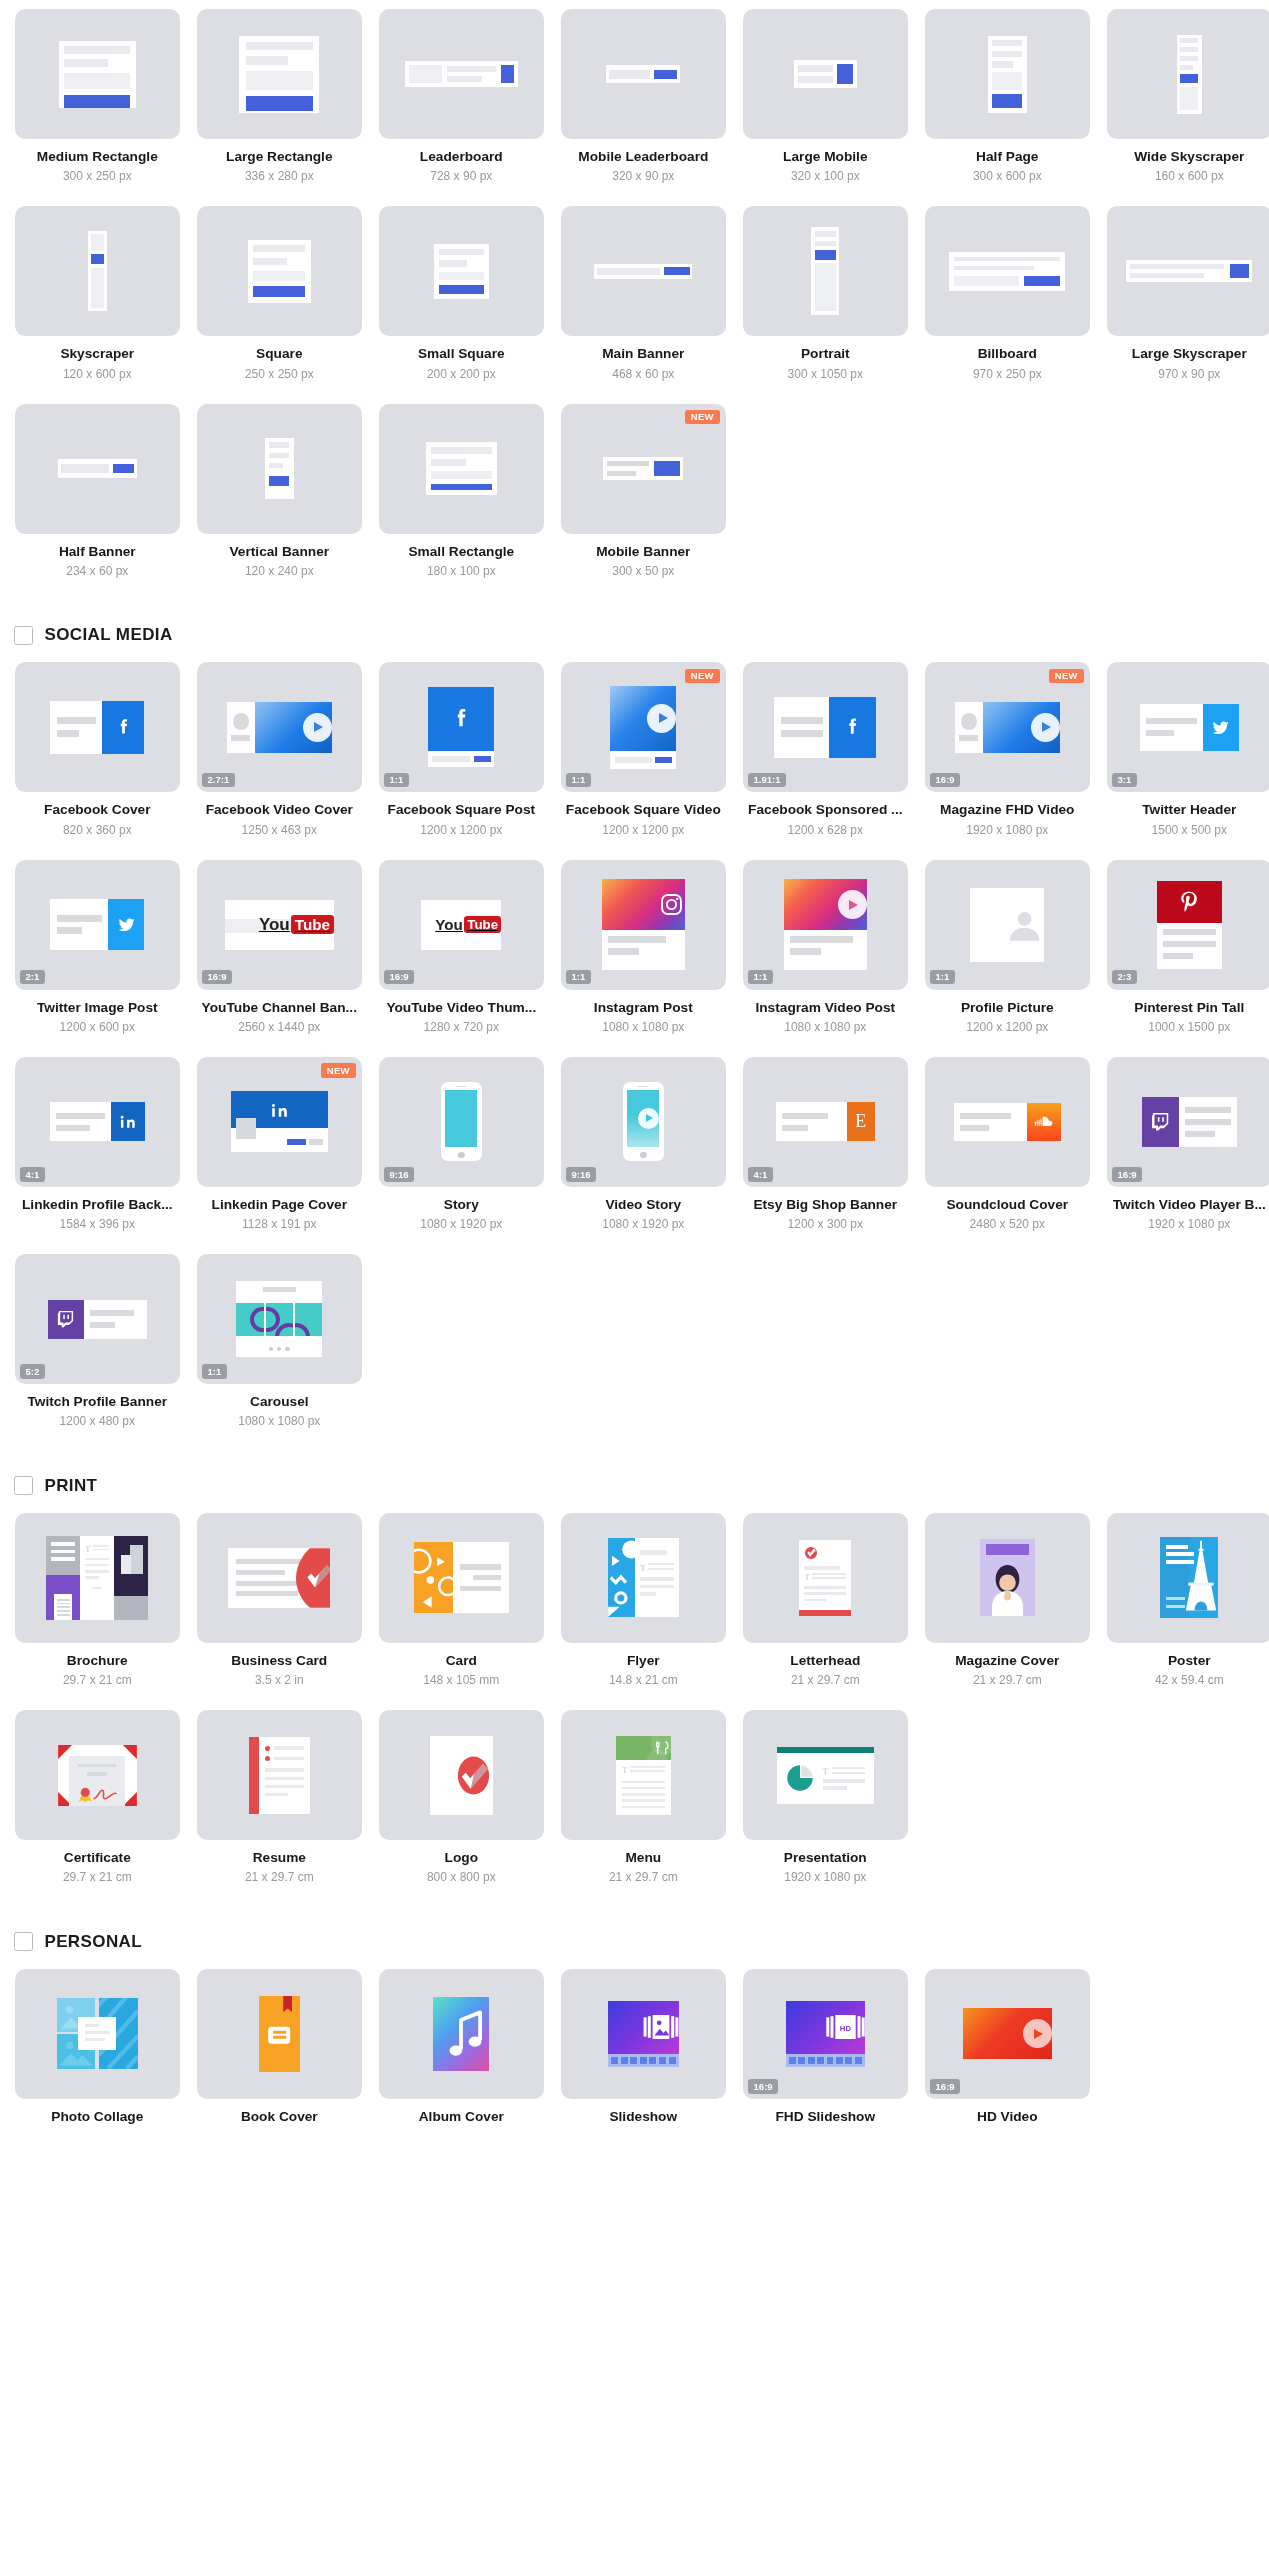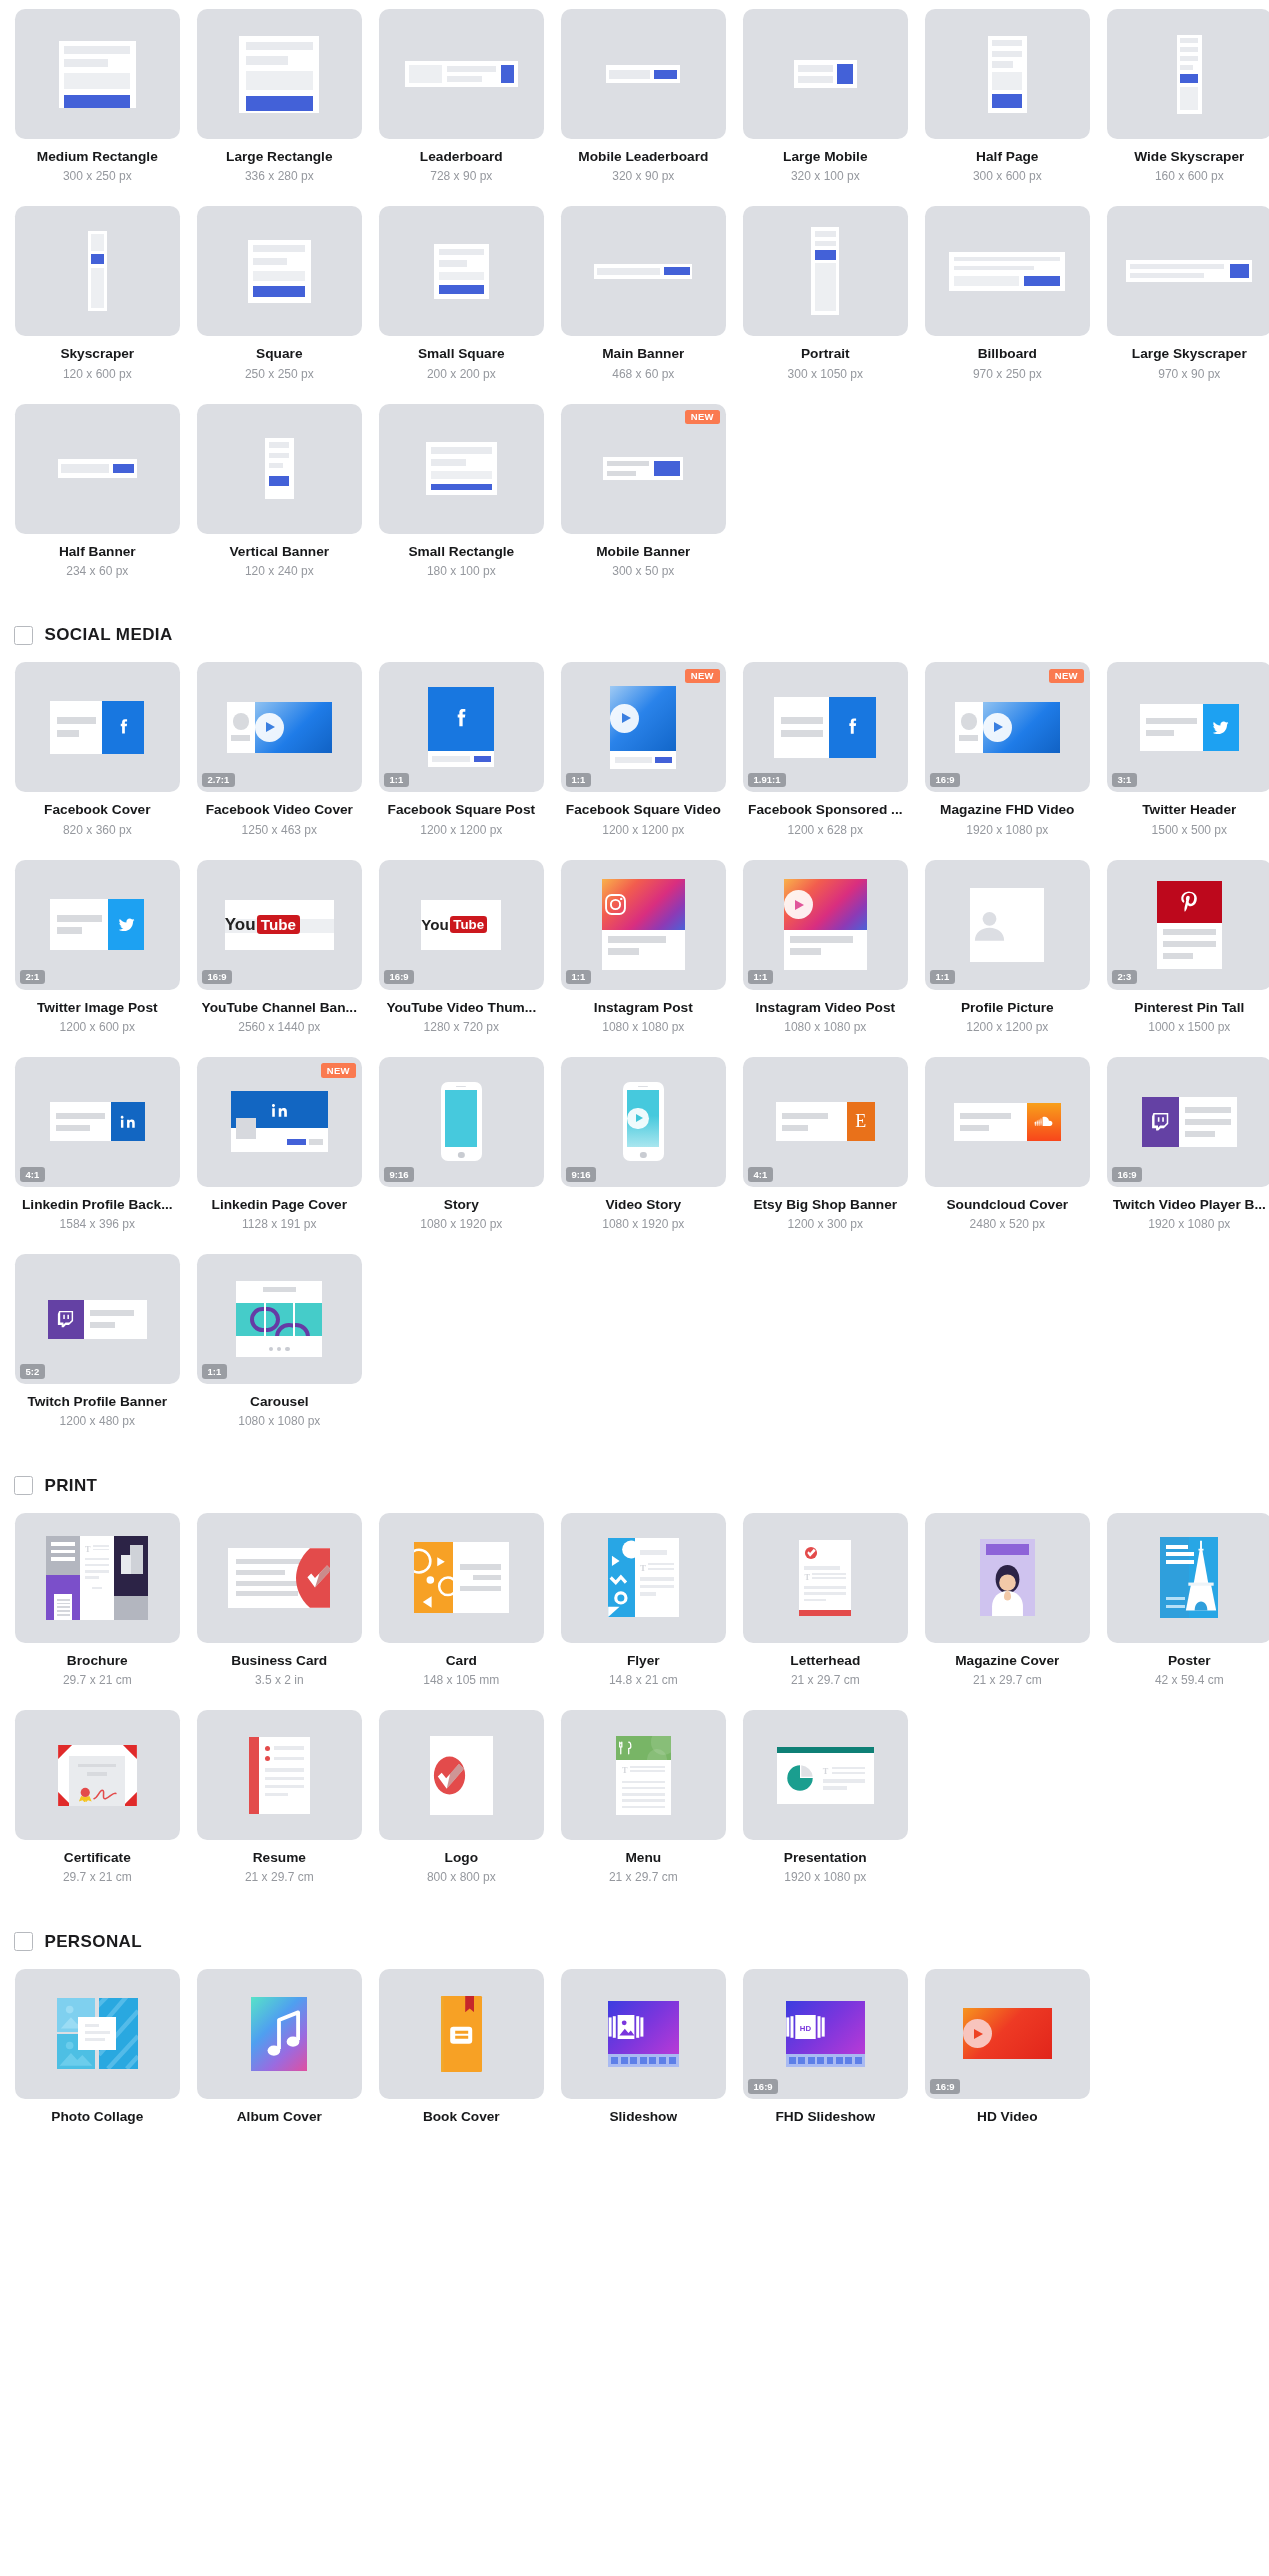--- a/index.html
+++ b/index.html
@@ -107,21 +107,21 @@
 
   
   .mock { position: relative; background: #ffffff; }
   .ln { background: #e8eaee; }
   .ln-d { background: #d8dade; }
   .btn-blue { background: #4361d8; }
   .sp { background: #edeff2; }
 
   .fl { display: flex; }
   .col { display: flex; flex-direction: column; }
-  .center { align-items: center; justify-content: flex-start; }
+  .center { align-items: center; justify-content: flex-end; text-decoration: underline; }
 
   
   .brand {
     display: flex; align-items: center; justify-content: center;
     color: #fff; font-weight: bold;
   }
   .fb { background: #1877e0; }
   .tw { background: #1da1f2; }
   .li { background: #1266c2; }
   .ig { background: linear-gradient(135deg,#f9b24b 0%,#f25d4e 28%,#d92e7f 58%,#8d3ab5 80%,#4b62d8 100%); }
@@ -1253,44 +1253,44 @@
       <div class="ln" style="height:3.2px;width:78%"></div>
                 </div>
               </div>
             </div>
           </div>
           <div class="card-title">Photo Collage</div>
         </div>
         <div class="card">
           <div class="thumb">
             <div style="display: flex; align-items: center; justify-content: center; width: 100%; height: 100%;">
+              <div style="width:41px;height:76px;background:#f7a125;border-radius:1.3px;position:relative;box-shadow:inset 2.5px 0 0 #f0a92e">
+    <div style="position:absolute;right:7.6px;top:0;width:9px;height:16.5px;background:#c6262b;clip-path:polygon(0 0,100% 0,100% 100%,50% 78%,0 100%)"></div>
+    <div style="position:absolute;left:50%;top:52%;transform:translate(-50%,-50%);width:21.6px;height:16.5px;background:#fff;border-radius:3.2px;padding:3.8px 4.4px">
+      <div style="height:2.5px;background:#f7a125;margin-bottom:2.5px"></div>
+      <div style="height:2.5px;background:#f7a125"></div>
+                </div>
+              </div>
+            </div>
+          </div>
+          <div class="card-title">Book Cover</div>
+        </div>
+        <div class="card">
+          <div class="thumb">
+            <div style="display: flex; align-items: center; justify-content: center; width: 100%; height: 100%;">
               <div style="width:56px;height:74px;background:linear-gradient(135deg,#57e3c8 0%,#4f9ff0 38%,#9a6be0 70%,#e04fa0 100%);position:relative;overflow:hidden">
     <svg viewBox="0 0 88 116" width="56" height="74">
       <path d="M44 82V36l30-12v44" fill="none" stroke="#fff" stroke-width="6" stroke-linejoin="round"></path>
       <ellipse cx="36" cy="84" rx="10" ry="8" fill="#fff"></ellipse>
       <ellipse cx="66" cy="70" rx="10" ry="8" fill="#fff"></ellipse>
                 </svg>
               </div>
             </div>
           </div>
           <div class="card-title">Album Cover</div>
-        </div>
-        <div class="card">
-          <div class="thumb">
-            <div style="display: flex; align-items: center; justify-content: center; width: 100%; height: 100%;">
-              <div style="width:41px;height:76px;background:#f7a125;border-radius:1.3px;position:relative;box-shadow:inset 2.5px 0 0 #f0a92e">
-    <div style="position:absolute;right:7.6px;top:0;width:9px;height:16.5px;background:#c6262b;clip-path:polygon(0 0,100% 0,100% 100%,50% 78%,0 100%)"></div>
-    <div style="position:absolute;left:50%;top:52%;transform:translate(-50%,-50%);width:21.6px;height:16.5px;background:#fff;border-radius:3.2px;padding:3.8px 4.4px">
-      <div style="height:2.5px;background:#f7a125;margin-bottom:2.5px"></div>
-      <div style="height:2.5px;background:#f7a125"></div>
-                </div>
-              </div>
-            </div>
-          </div>
-          <div class="card-title">Book Cover</div>
         </div>
         <div class="card">
           <div class="thumb">
             <div style="display: flex; align-items: center; justify-content: center; width: 100%; height: 100%;">
               <div style="width:71px;height:66px;position:relative">
     <div style="position:absolute;inset:0 0 12.7px 0;background:linear-gradient(135deg,#3b3ce0 0%,#7a36dd 50%,#b93ad6 100%)" class="fl center">
       <svg viewBox="0 0 58 40" width="36" height="24">
         <rect x="0" y="4" width="5" height="32" fill="#fff"></rect>
                     <rect x="7" y="2" width="5" height="36" fill="#fff"></rect>
         <rect x="15" y="0" width="28" height="40" fill="#fff"></rect>

